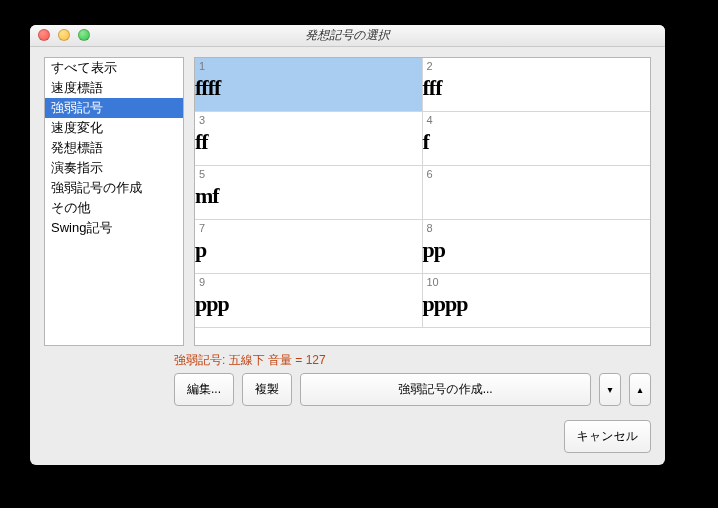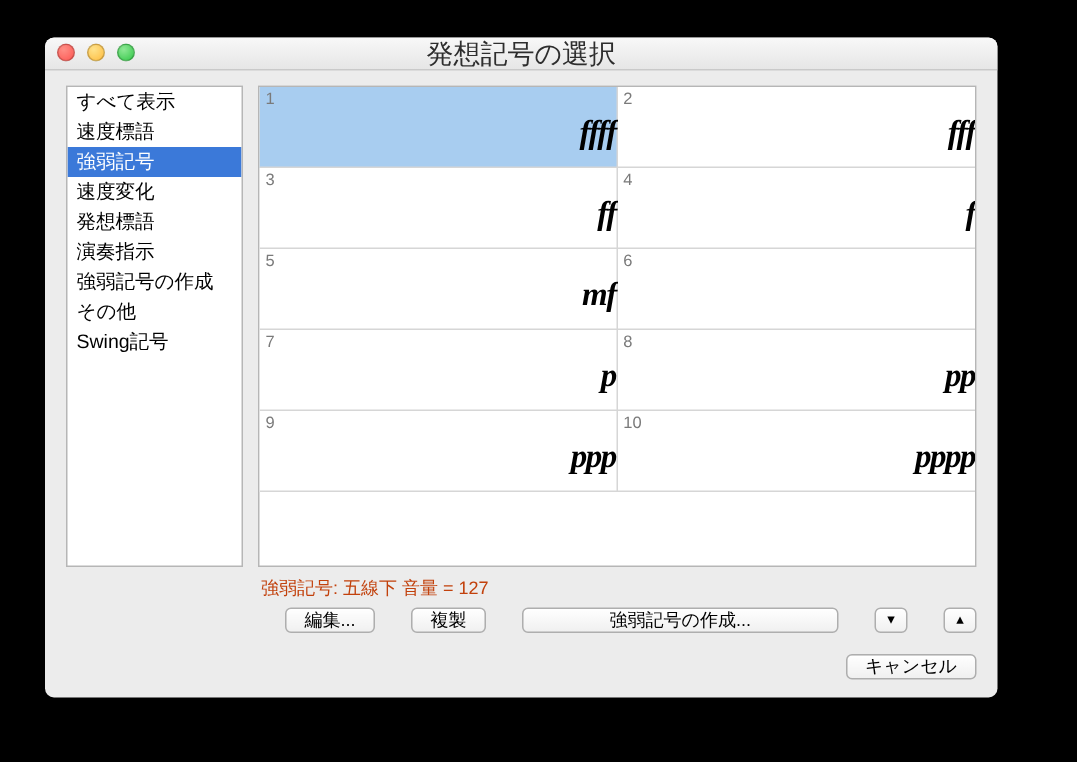--- a/index.html
+++ b/index.html
@@ -43,37 +43,38 @@
   }
   .tl-btn {
     width: 12px; height: 12px; border-radius: 50%;
     border: 0.5px solid rgba(0,0,0,0.2);
   }
   .tl-close  { background: radial-gradient(circle at 35% 30%, #ff8f86, #fc5753); }
   .tl-min    { background: radial-gradient(circle at 35% 30%, #ffe28a, #fdbc40); }
   .tl-zoom   { background: radial-gradient(circle at 35% 30%, #8ee895, #34c749); }
   .title {
     margin: 0 auto;
-    font-size: 18px;
+    font-size: 12px;
     color: #2e2e2e;
+    font-style: italic;
   }
   .content {
     flex: 1;
     padding: 10px 14px 12px 14px;
     display: flex;
     flex-direction: column;
   }
   .panels {
     flex: 1;
     display: flex;
     gap: 10px;
     min-height: 0;
   }
   .sidebar {
-    width: 118px;
+    width: 140px;
     background: #fff;
     border: 1px solid #b6b6b6;
     overflow: auto;
   }
   .sidebar-item {
     padding: 1px 6px;
     font-size: 13px;
     line-height: 18px;
     white-space: nowrap;
     cursor: default;
@@ -108,54 +109,52 @@
     position: absolute;
     top: 2px; left: 4px;
     font-size: 11px;
     color: #7a7a7a;
   }
   .cell .glyph {
     position: absolute;
     left: 0; right: 0;
     top: 50%;
     transform: translateY(-38%);
-    text-align: right;
+    text-align: left;
     font-family: "Times New Roman", "Garamond", serif;
-    font-style: italic;
     font-weight: bold;
     font-size: 22px;
     letter-spacing: -1px;
     color: #000;
   }
   .cell.selected { background: #a8cdf0; }
   .status {
     font-size: 12px;
     color: #c2410c;
     margin: 6px 0 4px 130px;
   }
   .btnrow {
     display: flex;
     align-items: center;
     gap: 8px;
     margin-left: 130px;
   }
   .btn {
-    height: 17px;
+    height: 33px;
     padding: 0 12px;
     border: 1px solid #aeaeae;
     border-radius: 4px;
     background: linear-gradient(#ffffff, #f0f0f0);
     font-size: 12px;
     display: inline-flex;
     align-items: center;
     justify-content: center;
     cursor: default;
     box-shadow: 0 1px 0 rgba(255,255,255,0.6) inset;
     white-space: nowrap;
-    margin-left: 16px;
   }
   .btn-wide { flex: 1; }
   .btn-sq { width: 22px; padding: 0; }
   .footer {
     display: flex;
     gap: 10px;
     justify-content: flex-end;
     margin-top: 14px;
   }
   .btn-default {

